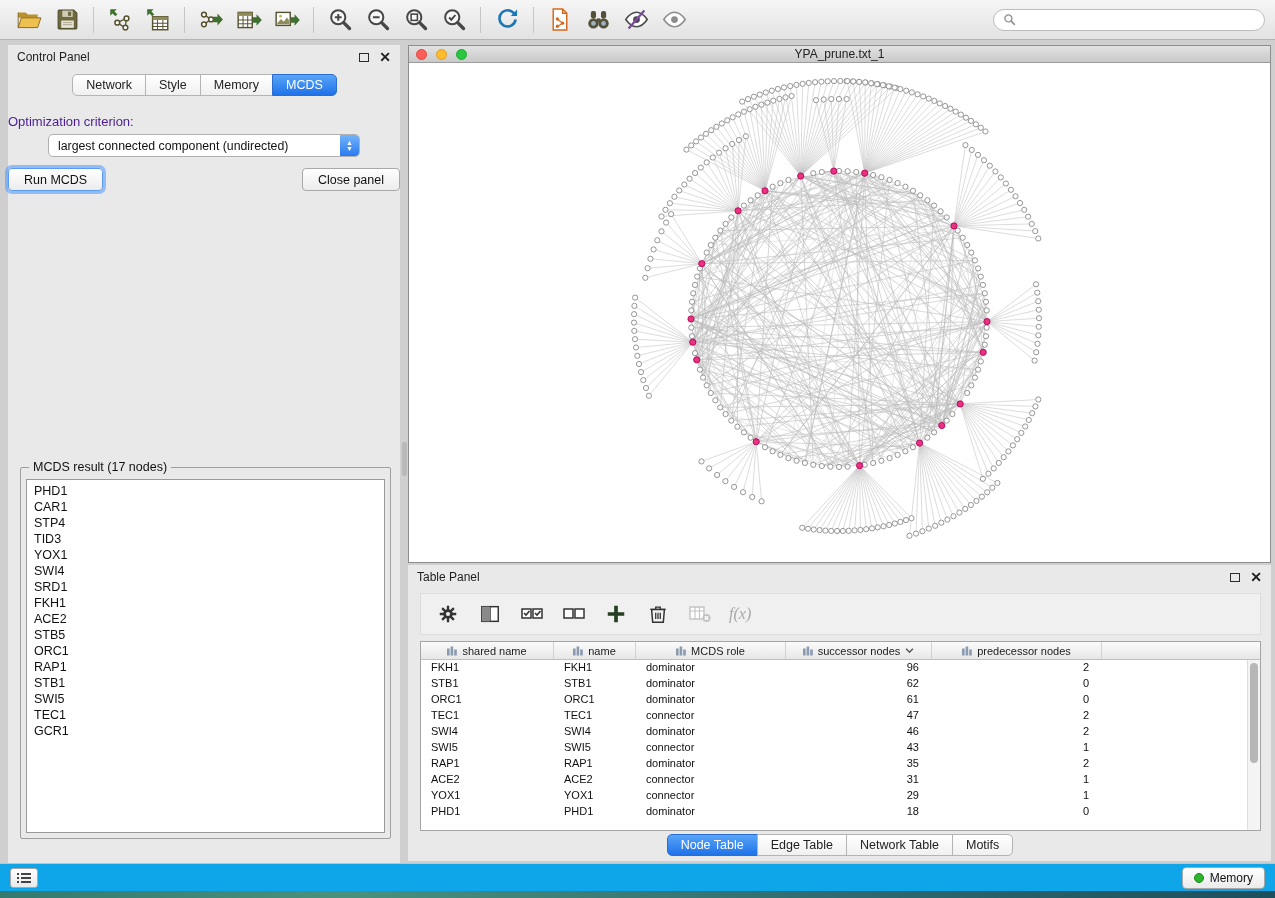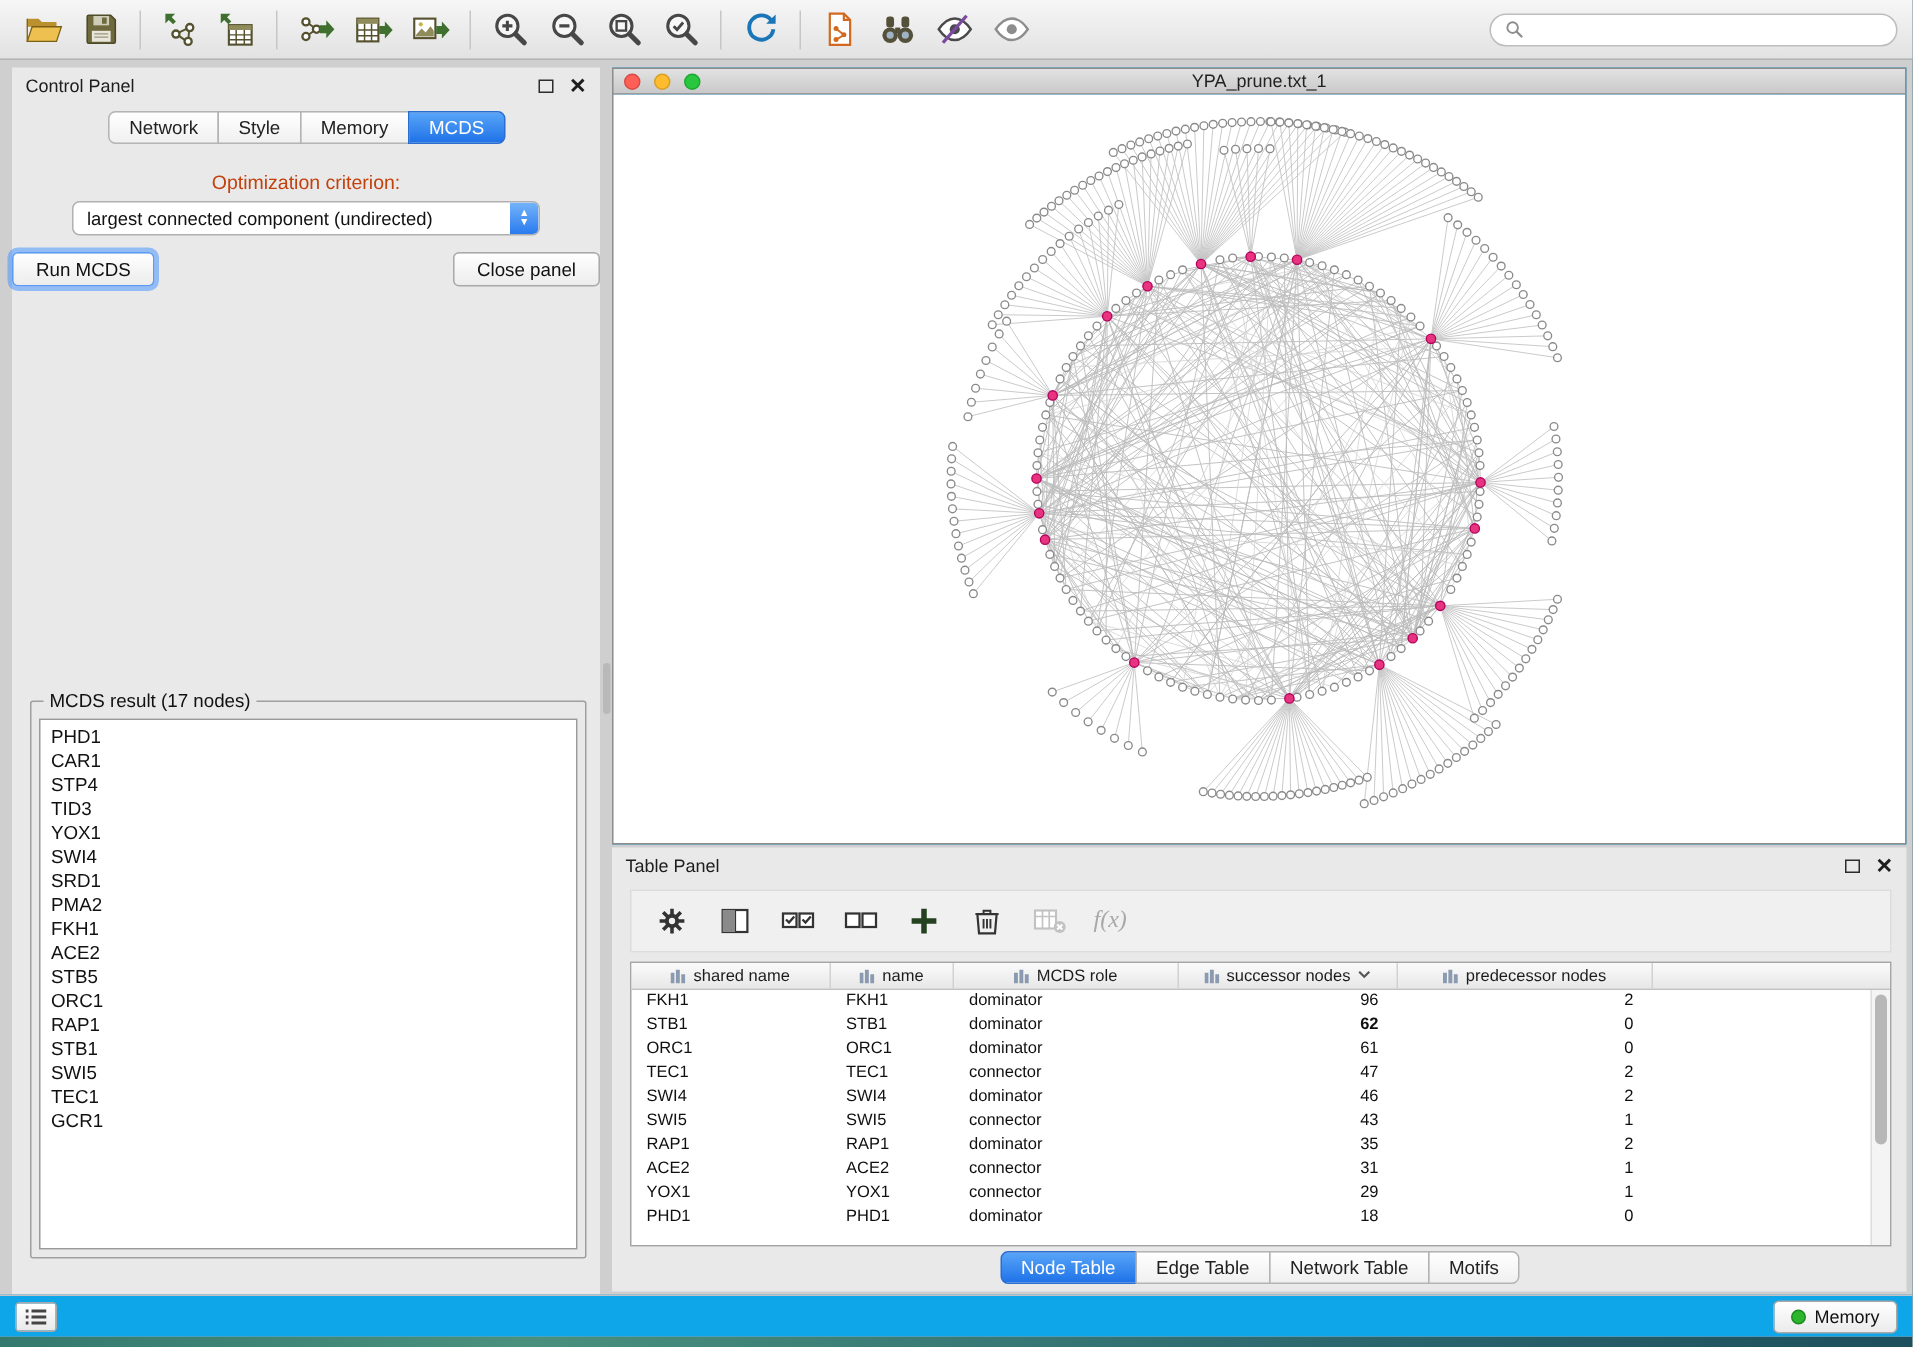--- a/index.html
+++ b/index.html
@@ -28,21 +28,21 @@
 .close-icon{font-size:14px;font-weight:bold;color:#1d1d1d;line-height:1;cursor:pointer}
 
 
 .control-panel{position:absolute;left:8px;top:45px;width:392px;height:818px;background:#e9e9e9;}
 .cp-tabs{position:absolute;left:0;top:29px;width:100%;display:flex;justify-content:center}
 .seg-tab{padding:3px 13px;font-size:12.5px;color:#222;background:linear-gradient(#ffffff,#f0f0f0);
   border:1px solid #b4b4b4;margin-left:-1px;cursor:pointer}
 .seg-tab:first-child{border-radius:5px 0 0 5px;margin-left:1px}
 .seg-tab:last-child{border-radius:0 5px 5px 0}
 .seg-tab.active{background:linear-gradient(#58a5f8,#1f72e8);color:#fff;border-color:#2a6fd0}
-.opt-label{position:absolute;left:0;top:69px;width:100%;text-align:center;font-size:13px;color:#c2410c}
+.opt-label{position:absolute;left:0;top:69px;width:100%;font-size:13px;color:#4c1d95}
 .combo{position:absolute;left:40px;top:89px;width:312px;height:23px;background:#fff;border:1px solid #b0b0b0;border-radius:5px;
   display:flex;align-items:center;overflow:hidden;cursor:pointer}
 .combo .val{flex:1;font-size:12.3px;padding:0 9px;white-space:nowrap;color:#111}
 .combo .step{width:19px;height:100%;background:linear-gradient(#74b3fb,#2a7bef);display:flex;flex-direction:column;
   align-items:center;justify-content:center;color:#fff;font-size:7px;line-height:6px}
 .cp-buttons{position:absolute;left:0;top:123px;width:100%;display:flex;justify-content:space-between;gap:14px}
 .btn{height:23px;padding:0 15px;font-size:12.5px;color:#111;background:linear-gradient(#ffffff,#ececec);
   border:1px solid #a9a9a9;border-radius:4px;cursor:pointer}
 .btn.focus{box-shadow:0 0 0 3px rgba(77,152,255,.55);border-color:#5a9cf5}
 .mcds-fieldset{position:absolute;left:12px;top:422px;width:371px;height:372px;border:1px solid #9f9f9f;border-radius:2px}
@@ -265,21 +265,20 @@
     <div class="mcds-fieldset">
       <span class="mcds-legend">MCDS result (17 nodes)</span>
       <div class="mcds-list" id="mcds-list">
           <div class="list-item">PHD1</div>
           <div class="list-item">CAR1</div>
           <div class="list-item">STP4</div>
           <div class="list-item">TID3</div>
           <div class="list-item">YOX1</div>
           <div class="list-item">SWI4</div>
           <div class="list-item">SRD1</div>
-          <div class="list-item">PMA2</div>
           <div class="list-item">FKH1</div>
           <div class="list-item">ACE2</div>
           <div class="list-item">STB5</div>
           <div class="list-item">ORC1</div>
           <div class="list-item">RAP1</div>
           <div class="list-item">STB1</div>
           <div class="list-item">SWI5</div>
           <div class="list-item">TEC1</div>
           <div class="list-item">GCR1</div>
         </div>
@@ -1246,21 +1245,21 @@
             <div class="td" style="width: 133px;">FKH1</div>
             <div class="td" style="width: 82px;">FKH1</div>
             <div class="td" style="width: 150px;">dominator</div>
             <div class="td num" style="width: 146px;">96</div>
             <div class="td num" style="width: 170px;">2</div>
           </div>
           <div class="tr">
             <div class="td" style="width: 133px;">STB1</div>
             <div class="td" style="width: 82px;">STB1</div>
             <div class="td" style="width: 150px;">dominator</div>
-            <div class="td num" style="width: 146px; font-weight: bold;">62</div>
+            <div class="td num" style="width: 146px;">62</div>
             <div class="td num" style="width: 170px;">0</div>
           </div>
           <div class="tr">
             <div class="td" style="width: 133px;">ORC1</div>
             <div class="td" style="width: 82px;">ORC1</div>
             <div class="td" style="width: 150px;">dominator</div>
             <div class="td num" style="width: 146px;">61</div>
             <div class="td num" style="width: 170px;">0</div>
           </div>
           <div class="tr">

